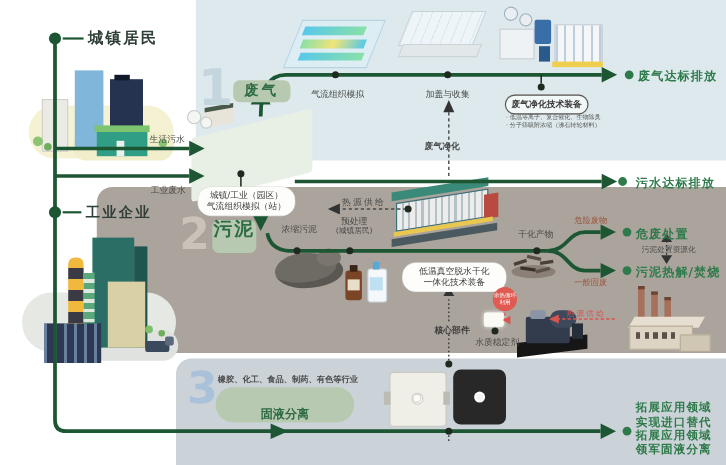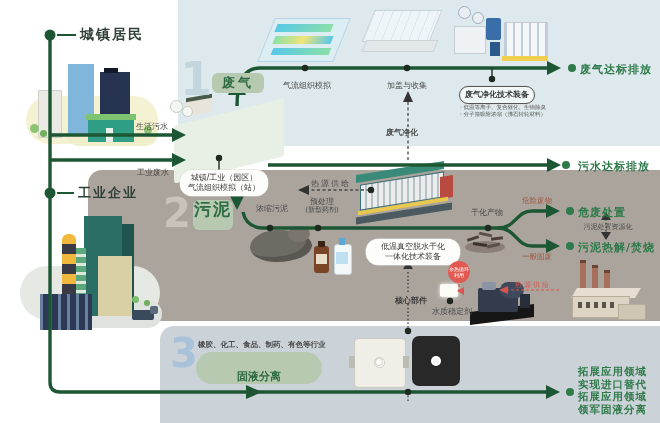--- a/index.html
+++ b/index.html
@@ -304,21 +304,21 @@
     <div class="bub" style="left:180px;top:170px;width:78px">
       <span>城镇/工业（园区）</span><br>
       <span>气流组织模拟（站）</span>
     </div>
     <div class="bignum" style="left:163px;top:193px;font-size:40px;color:#c9c3ba">2</div>
     <div class="badge" style="left:193px;top:200px;width:40px;height:30px;line-height:18px;font-size:17px;letter-spacing:2px">污泥</div>
     <div class="gout" style="left:578px;top:159px">污水达标排放</div>
     <div class="lbl cen" style="left:331px;top:178px;letter-spacing:2px">热源供给</div>
     <div class="lbl cen" style="left:272px;top:203px">浓缩污泥</div>
     <div class="lbl cen" style="left:322px;top:196px">预处理</div>
-    <div class="lbl cen" style="left:322px;top:205px;font-size:7px">(新型药剂)</div>
+    <div class="lbl cen" style="left:322px;top:205px;font-size:7px">(城镇居民)</div>
     <div class="lbl cen" style="left:487px;top:207px">干化产物</div>
     <div class="lbl cen" style="left:537px;top:196px;font-size:7.5px;color:#9c5840">危险废物</div>
     <div class="lbl cen" style="left:537px;top:252px;font-size:7.5px;color:#9c5840">一般固废</div>
     <div class="gout" style="left:578px;top:205px">危废处置</div>
     <div class="lbl cen" style="left:608px;top:222px;font-size:7px">污泥处置资源化</div>
     <div class="gout" style="left:578px;top:240px">污泥热解/焚烧</div>
     <div class="bub" style="left:366px;top:239px;width:84px">
       <span>低温真空脱水干化</span><br>
       <span>一体化技术装备</span>
     </div>

